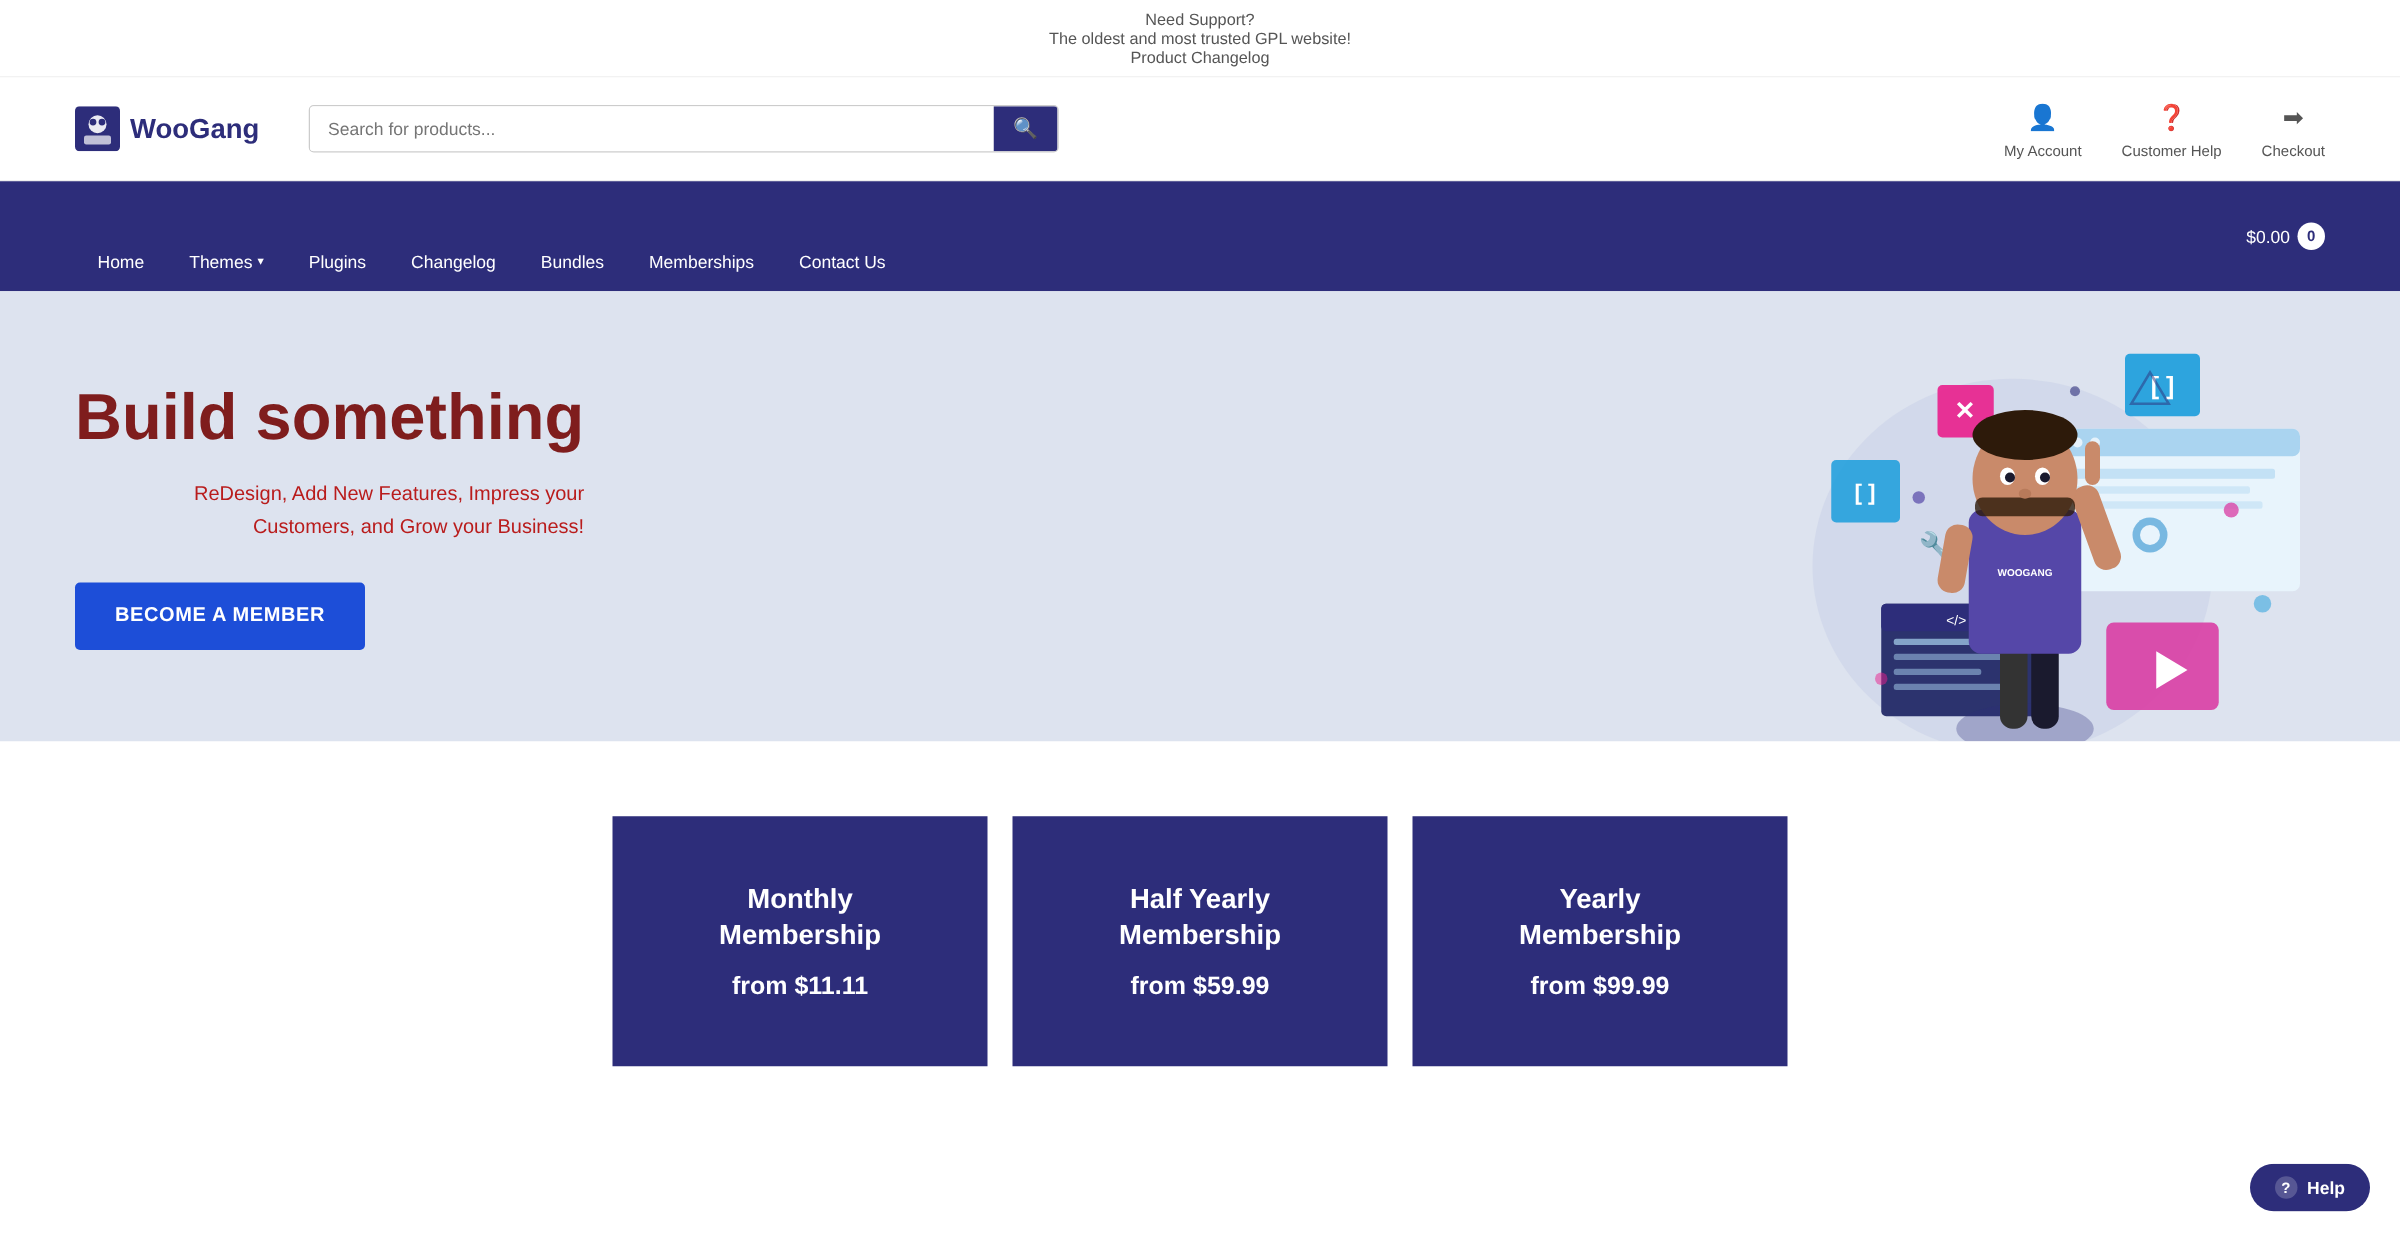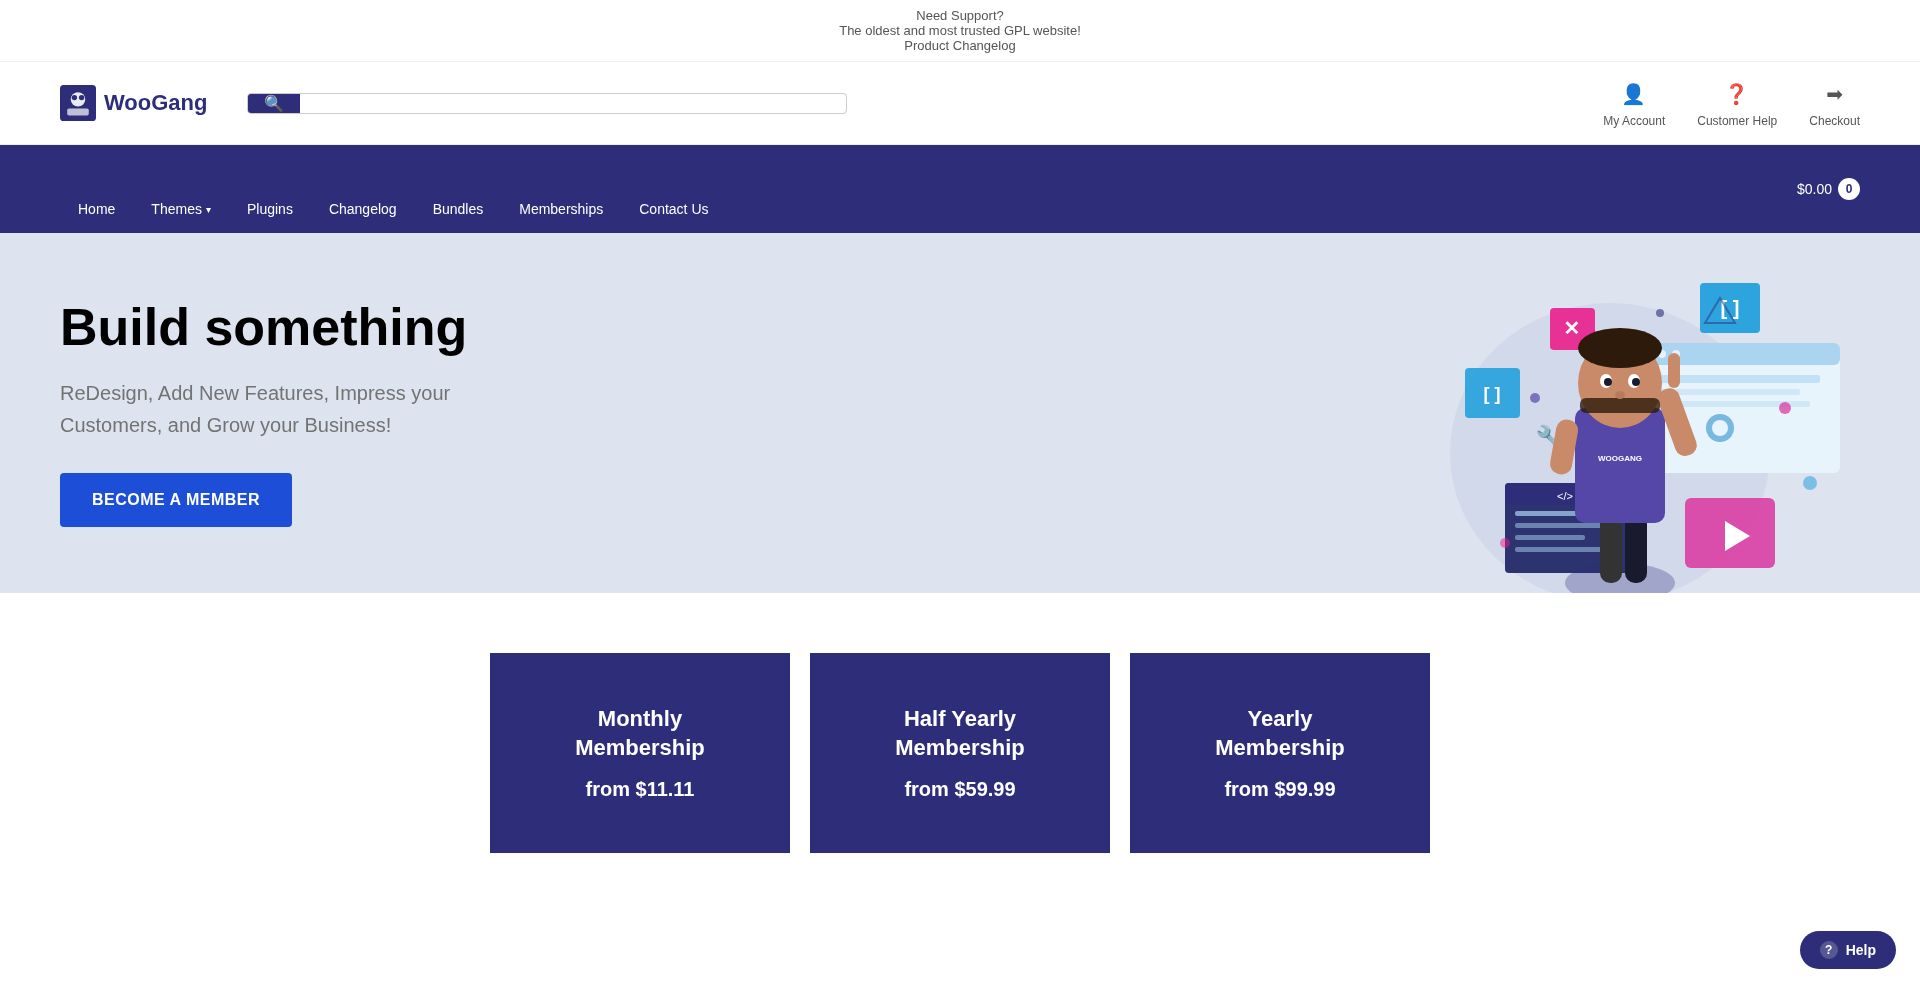--- a/index.html
+++ b/index.html
@@ -153,29 +153,30 @@
       position: relative;
       overflow: hidden;
     }
     .hero-content {
       max-width: 600px;
       z-index: 2;
     }
     .hero-title {
       font-size: 52px;
       font-weight: 900;
-      color: #000000;
+      color: #7f1d1d;
       line-height: 1.1;
       margin-bottom: 20px;
     }
     .hero-subtitle {
-      font-size: 20px;
-      color: #737373;
+      font-size: 16px;
+      color: #b91c1c;
       margin-bottom: 32px;
       line-height: 1.6;
+      text-align: right;
     }
     .hero-btn {
       background: #1d4ed8;
       color: #fff;
       border: none;
       padding: 18px 32px;
       font-size: 16px;
       font-weight: 700;
       border-radius: 4px;
       cursor: pointer;
@@ -267,20 +268,21 @@
       <rect width="40" height="40" rx="4" fill="#2d2d7a"></rect>
       <circle cx="20" cy="16" r="8" fill="#fff" opacity="0.9"></circle>
       <rect x="8" y="26" width="24" height="8" rx="2" fill="#fff" opacity="0.7"></rect>
       <circle cx="16" cy="14" r="3" fill="#2d2d7a"></circle>
       <circle cx="24" cy="14" r="3" fill="#2d2d7a"></circle>
     </svg>
     <span class="logo-text">WooGang</span>
   </a>
 
   <div class="search-bar">
+    <input type="text" placeholder="Search for products..." style="">
     <button>
       <span>🔍</span>
     </button>
   </div>
 
   <div class="header-icons">
     <a class="header-icon-item" href="#">
       <div class="icon-circle">👤</div>
       <span class="label">My Account</span>
     </a>

